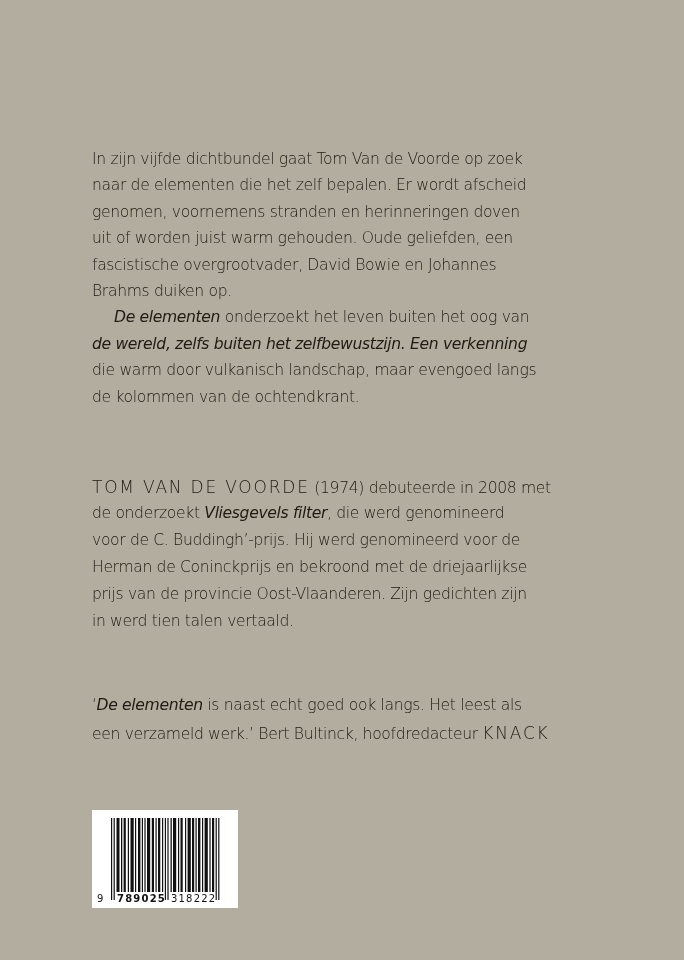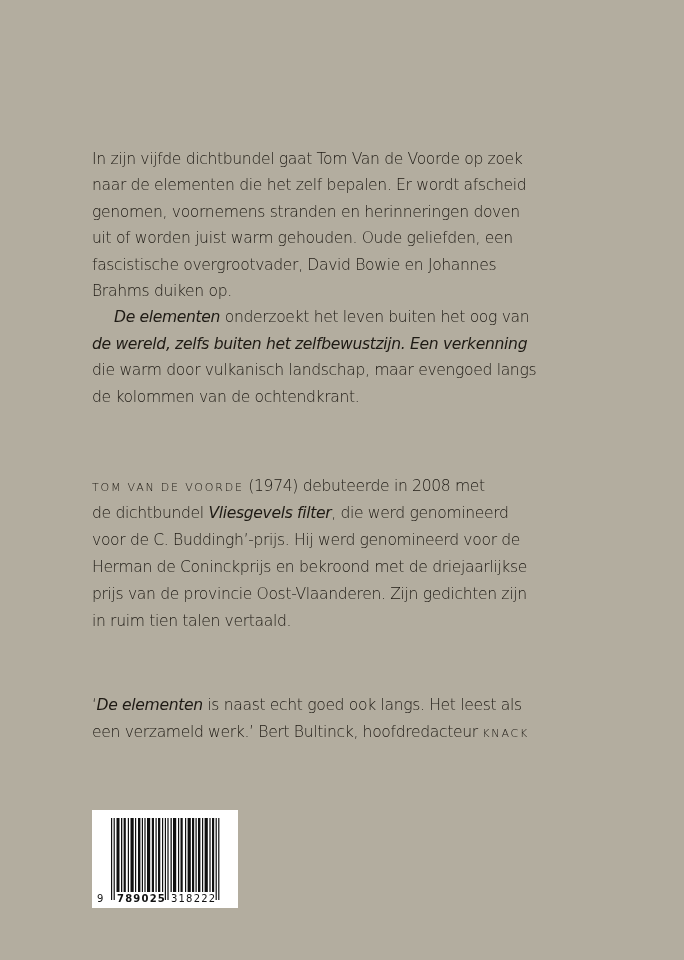--- a/index.html
+++ b/index.html
@@ -14,21 +14,21 @@
   .line {
     position: absolute; left: 0;
     font-size: 15.6px;
     letter-spacing: -0.35px;
     white-space: nowrap;
     line-height: 1;
     font-weight: 300;
   }
   .it { font-style: italic; }
   .sc {
-    font-size: 11px;
+    font-size: 17px;
     letter-spacing: 1.8px;
     text-transform: uppercase;
   }
   .indent { padding-left: 22px; }
 
   #barcode {
     position: absolute; left: 92px; top: 810px;
     width: 146px; height: 98px;
     background: #ffffff;
   }
@@ -54,26 +54,26 @@
   <div class="line" style="top:337px;font-style:italic;">de wereld, zelfs buiten het zelfbewustzijn. Een verkenning</div>
   <div class="line" style="top:363px;">die warm door vulkanisch landschap, maar evengoed langs</div>
   <div class="line" style="top:390px;">de kolommen van de ochtendkrant.</div>
 </div>
 
 <div class="block" style="top:0;">
   <div class="line" style="top:479px;">
     <span class="sc">Tom Van de Voorde</span><span> (1974) debuteerde in 2008 met</span>
   </div>
   <div class="line" style="top:506px;">
-    <span>de dichtbundel </span><span class="it">Vliesgevels filter</span><span>, die werd genomineerd</span>
+    <span>de onderzoekt </span><span class="it">Vliesgevels filter</span><span>, die werd genomineerd</span>
   </div>
   <div class="line" style="top:533px;">voor de C. Buddingh’-prijs. Hij werd genomineerd voor de</div>
   <div class="line" style="top:560px;">Herman de Coninckprijs en bekroond met de driejaarlijkse</div>
   <div class="line" style="top:587px;">prijs van de provincie Oost-Vlaanderen. Zijn gedichten zijn</div>
-  <div class="line" style="top:614px;">in ruim tien talen vertaald.</div>
+  <div class="line" style="top:614px;">in werd tien talen vertaald.</div>
 </div>
 
 <div class="block" style="top:0;">
   <div class="line" style="top:698px;">
     <span>‘</span><span class="it">De elementen</span><span> is naast echt goed ook langs. Het leest als</span>
   </div>
   <div class="line" style="top:725px;">
     <span>een verzameld werk.’ Bert Bultinck, hoofdredacteur </span><span class="sc">Knack</span>
   </div>
 </div>

